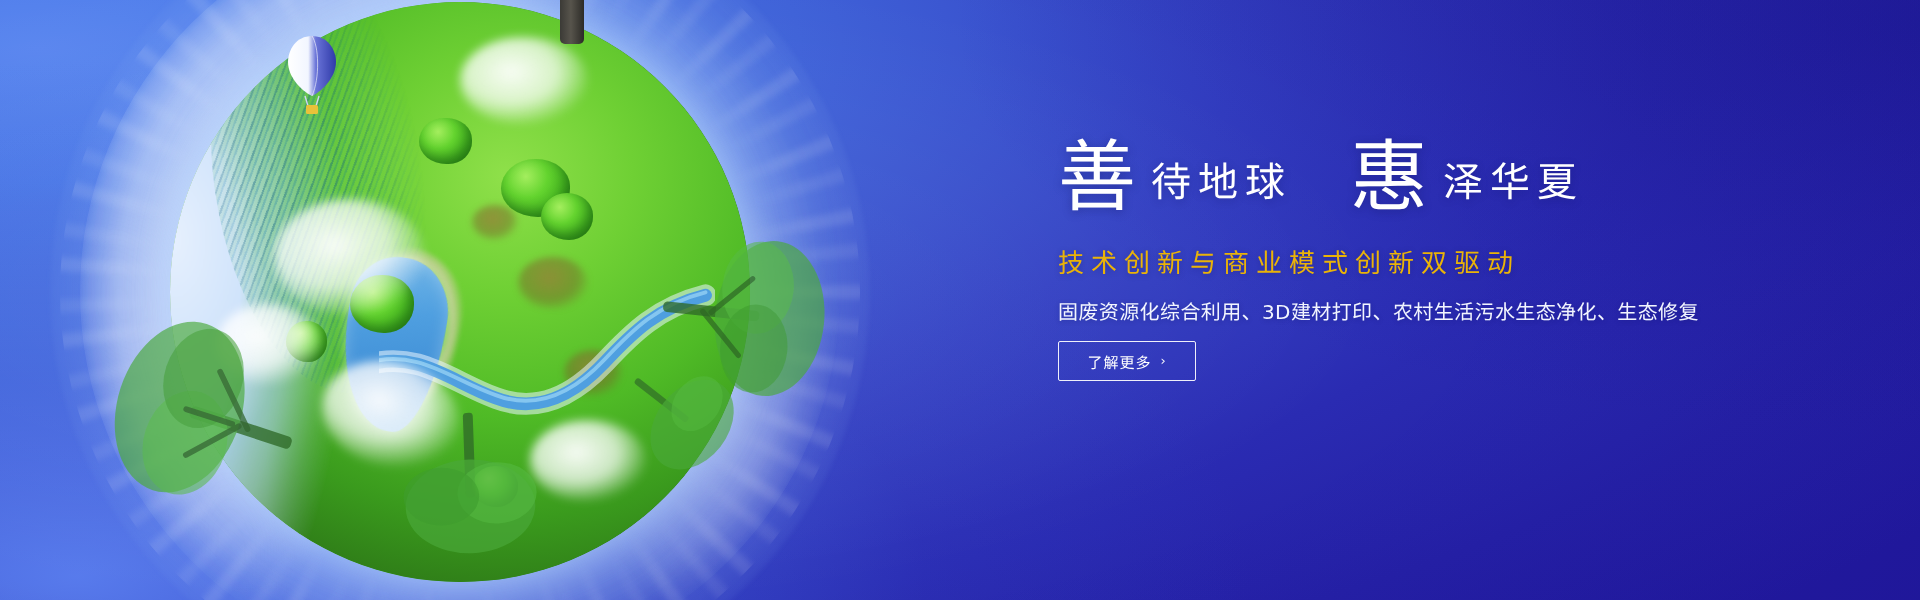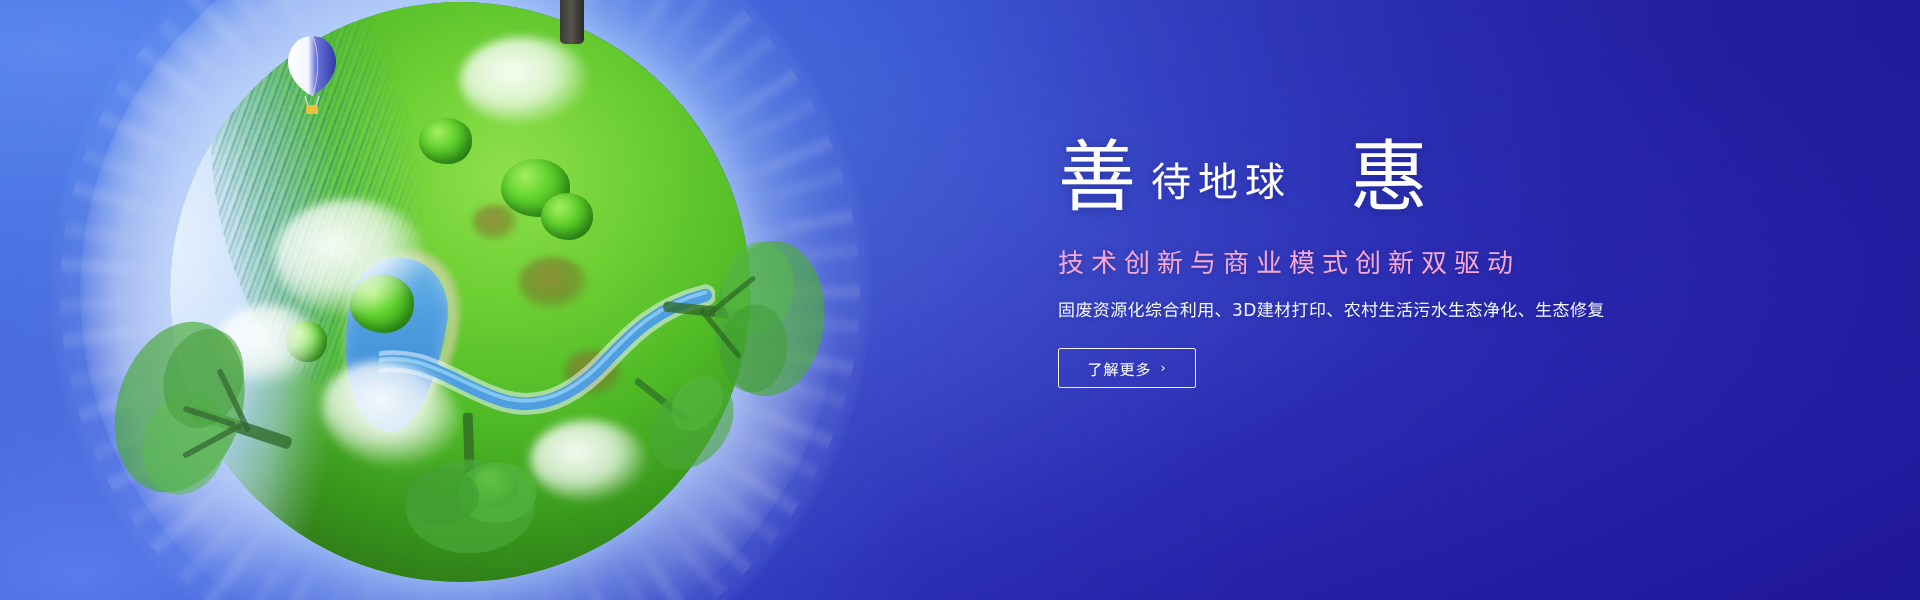--- a/index.html
+++ b/index.html
@@ -274,38 +274,38 @@
     text-shadow: 0 2px 8px rgba(14,20,90,0.3);
   }
   .hl-row { display: flex; align-items: flex-end; }
   .hl-group { display: flex; align-items: flex-end; }
   .hl-gap { width: 58px; }
   .kanji-big.first { margin-right: -6px; transform: translateY(6px); }
   .kanji-small.after { transform: translateY(-8px); margin-left: 21px; }
 
   .subline {
     margin-top: 18px;
-    color: #f9a8d4;
+    color: #eab308;
     font-size: 26px;
     letter-spacing: 7px;
     white-space: nowrap;
     font-family: "DejaVu Sans", "Liberation Sans", sans-serif;
     text-shadow: 0 1px 6px rgba(14,20,90,0.30);
   }
   .descline {
     margin-top: 17px;
     color: #f2f5ff;
-    font-size: 17px;
+    font-size: 20px;
     letter-spacing: 0.4px;
     white-space: nowrap;
     font-family: "DejaVu Sans", "Liberation Sans", sans-serif;
     text-shadow: 0 1px 5px rgba(14,20,90,0.30);
   }
   .cta {
-    margin-top: 27px;
+    margin-top: 16px;
     display: inline-flex;
     align-items: center;
     justify-content: center;
     gap: 9px;
     width: 138px;
     height: 40px;
     box-sizing: border-box;
     border: 1px solid rgba(255,255,255,0.92);
     border-radius: 2px;
     color: #ffffff;
@@ -464,20 +464,21 @@
 
     <div class="headline">
       <div class="hl-row">
         <div class="hl-group">
           <span class="kanji-big first">善</span>
           <span class="kanji-small after">待地球</span>
         </div>
         <div class="hl-gap"></div>
         <div class="hl-group">
           <span class="kanji-big first">惠</span>
+          <span class="kanji-small after">泽华夏</span>
         </div>
       </div>
     </div>
 
     <div class="subline">技术创新与商业模式创新双驱动</div>
 
     <div class="descline">固废资源化综合利用、3D建材打印、农村生活污水生态净化、生态修复</div>
 
     <div class="cta" role="button" tabindex="0">
       <span>了解更多</span>

